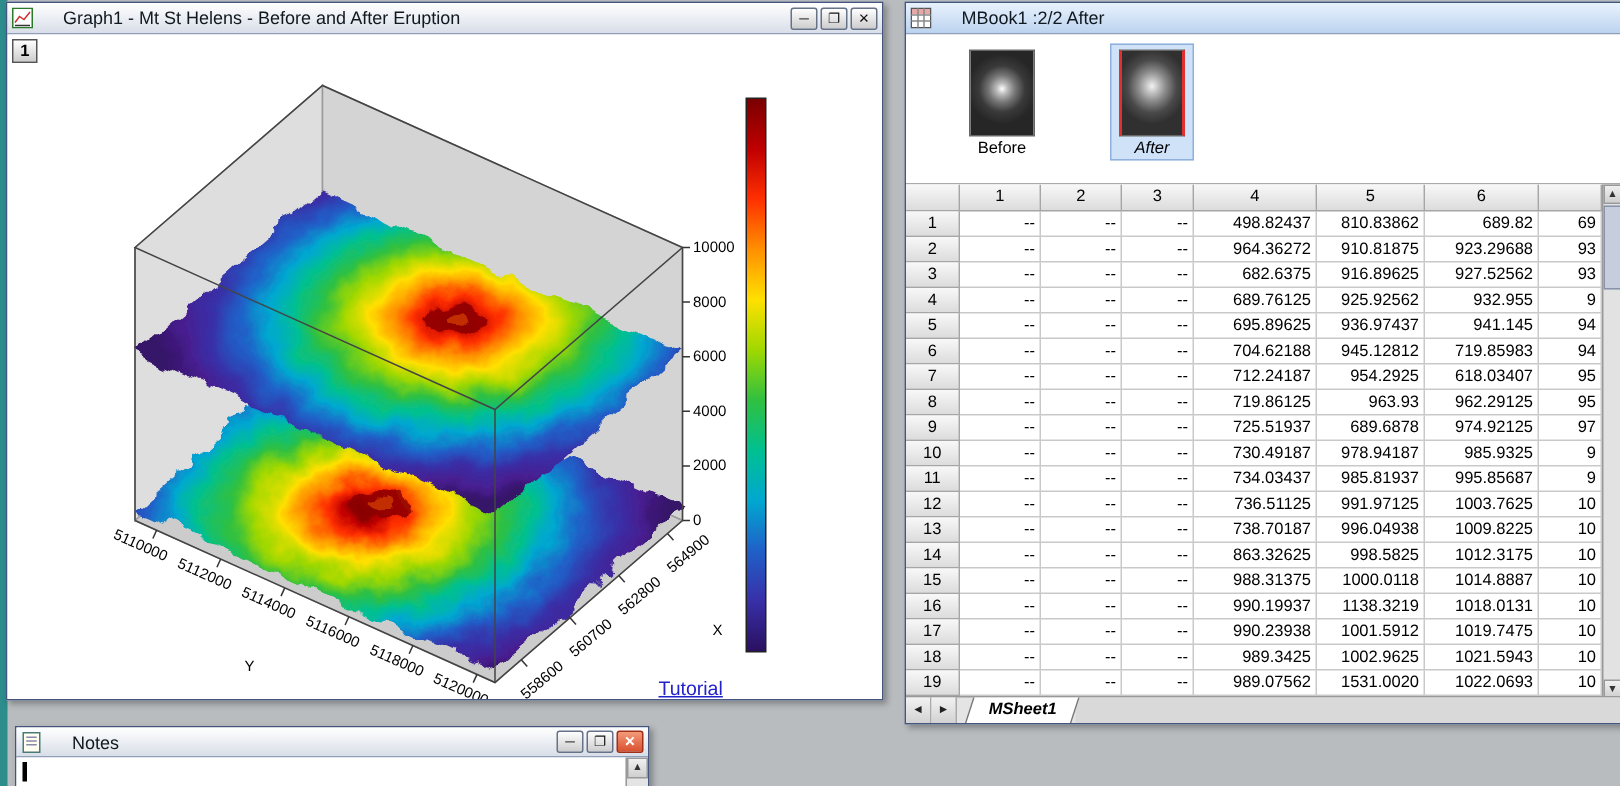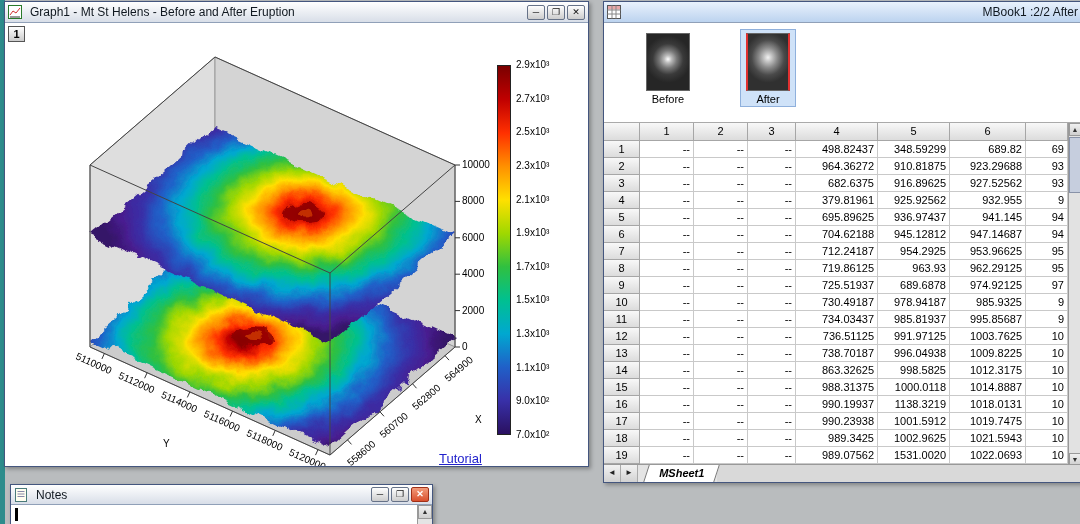--- a/index.html
+++ b/index.html
@@ -1,20 +1,20 @@
 <!DOCTYPE html>
 <html><head>
 <meta charset="utf-8">
 <style>
   *{margin:0;padding:0;box-sizing:border-box;}
   html,body{width:1080px;height:524px;overflow:hidden;background:#b9bcbe;font-family:"Liberation Sans",sans-serif;position:relative;}
   .dock-strip{position:absolute;left:0;top:0;width:5px;height:100%;background:#2d8c8c;}
   .window{position:absolute;border:1px solid #44567e;background:#fff;box-shadow:2px 2px 4px rgba(0,0,0,.3);}
-  .titlebar{height:21px;display:flex;align-items:center;gap:8px;padding:0 3px;background:linear-gradient(#ffffff,#d8dee8);border-bottom:1px solid #90a0b8;font-size:12px;color:#101820;white-space:nowrap;overflow:hidden;}
-  .titlebar.active{background:linear-gradient(#e9f2fd,#bcd3ef);text-align:right;}
+  .titlebar{height:21px;display:flex;align-items:center;gap:20px;padding:0 3px;background:linear-gradient(#ffffff,#d8dee8);border-bottom:1px solid #90a0b8;font-size:12px;color:#101820;white-space:nowrap;overflow:hidden;}
+  .titlebar.active{background:linear-gradient(#e9f2fd,#bcd3ef);}
   .title-text{flex:1;overflow:hidden;text-overflow:ellipsis;}
   .winbtns{display:flex;gap:2px;flex:0 0 auto;}
   .winbtn{width:18px;height:15px;border:1px solid #667288;background:linear-gradient(#fefefe,#cdcdcd);font-size:9px;line-height:13px;text-align:center;color:#111;border-radius:2px;cursor:default;}
   .winbtn.red{background:linear-gradient(#f29a7a,#d9502e);border-color:#a03018;color:#fff;font-weight:bold;}
   .ticon{width:14px;height:14px;flex:0 0 auto;}
 
   
   #graph-win{left:4px;top:1px;width:585px;height:466px;}
   .graph-body{position:relative;width:100%;height:443px;background:#fff;overflow:hidden;}
   .layer-badge{position:absolute;left:3px;top:3px;width:17px;height:16px;border:1px solid #555;background:linear-gradient(#fff,#ccc);font-size:11px;font-weight:bold;text-align:center;line-height:14px;z-index:3;}
@@ -27,21 +27,21 @@
   .tutorial{position:absolute;left:434px;top:428px;font-size:13px;color:#2222cc;text-decoration:underline;cursor:pointer;}
 
   
   #matrix-win{left:603px;top:1px;width:479px;height:482px;}
   .thumb-panel{position:relative;height:100px;background:#fff;border-bottom:1px solid #aaa;}
   .thumb{position:absolute;text-align:center;}
   .thumb .thumb-img{width:44px;height:58px;margin:0 auto;border:1px solid #666;}
   .thumb-label{font-size:11px;margin-top:2px;}
   #thumb-before{left:38px;top:10px;width:52px;}
   #thumb-before .thumb-img{background:radial-gradient(ellipse 55% 42% at 50% 45%, #ffffff 0%, #bbbbbb 16%, #777777 38%, #3a3a3a 66%, #262626 100%);}
-  #thumb-after{left:136px;top:6px;width:56px;background:#cfe2f8;border:1px solid #8fb0dc;padding:3px 3px 1px 3px;}
+  #thumb-after{left:136px;top:6px;width:56px;background:#cfe2f8;border:1px solid #8fb0dc;padding:3px 3px 1px 3px;font-style:italic;}
   #thumb-after .thumb-img{background:radial-gradient(ellipse 58% 45% at 50% 42%, #f2f2f2 0%, #c2c2c2 18%, #8a8a8a 40%, #4a4a4a 70%, #303030 100%);border-left:2px solid #e03030;border-right:2px solid #e03030;}
 
   .mtable{position:absolute;left:0;top:121px;right:13px;bottom:18px;overflow:hidden;background:#fff;font-size:11px;}
   .mrow{display:flex;height:17px;}
   .mrow.header{height:18px;}
   .mcell{flex:0 0 auto;border-right:1px solid #c9c9c9;border-bottom:1px solid #c9c9c9;overflow:hidden;white-space:nowrap;}
   .mhead{background:linear-gradient(#f8f8f8,#dcdcdc);border-right:1px solid #a6a6a6;border-bottom:1px solid #a6a6a6;text-align:center;line-height:16px;}
   .mdata{text-align:right;padding-right:3px;line-height:16px;}
   .mrow>*:nth-child(1){width:36px;}
   .mrow>*:nth-child(2){width:54px;}
@@ -198,34 +198,20 @@
           <line x1="270.28" y1="407.376" x2="267.78" y2="412.876" stroke="#333"></line>
           <text x="258.28" y="420.376" text-anchor="middle" transform="rotate(24 258.28 420.376)">5118000</text>
           <line x1="313" y1="426.6" x2="310.5" y2="432.1" stroke="#333"></line>
           <text x="301" y="439.6" text-anchor="middle" transform="rotate(24 301 439.6)">5120000</text>
         </g>
       <text class="axis-title" x="470" y="400">X</text>
       <text class="axis-title" x="158" y="424">Y</text>
     </svg>
 
     <div class="colorbar" style="background: linear-gradient(rgb(122, 0, 0), rgb(192, 0, 0), rgb(255, 48, 0), rgb(255, 144, 0), rgb(255, 224, 0), rgb(160, 216, 0), rgb(48, 192, 64), rgb(0, 192, 144), rgb(0, 168, 208), rgb(32, 96, 200), rgb(56, 48, 168), rgb(42, 16, 96));"></div>
-    <div class="cb-labels">
-        <div class="cb-label">2.9x10³</div>
-        <div class="cb-label">2.7x10³</div>
-        <div class="cb-label">2.5x10³</div>
-        <div class="cb-label">2.3x10³</div>
-        <div class="cb-label">2.1x10³</div>
-        <div class="cb-label">1.9x10³</div>
-        <div class="cb-label">1.7x10³</div>
-        <div class="cb-label">1.5x10³</div>
-        <div class="cb-label">1.3x10³</div>
-        <div class="cb-label">1.1x10³</div>
-        <div class="cb-label">9.0x10²</div>
-        <div class="cb-label">7.0x10²</div>
-      </div>
     <div class="tutorial">Tutorial</div>
   </div>
 </div>
 
 <div class="window" id="matrix-win">
   <div class="titlebar active">
     <svg class="ticon" viewBox="0 0 14 14">
         <rect x="0.5" y="0.5" width="13" height="13" fill="#fff" stroke="#555"></rect>
         <rect x="1" y="1" width="12" height="3.5" fill="#e8a8a8"></rect>
         <line x1="0.5" y1="5" x2="13.5" y2="5" stroke="#888"></line>
@@ -258,21 +244,21 @@
         <div class="mcell mhead">6</div>
         <div class="mcell mhead"></div>
       </div>
     <div>
         <div class="mrow">
           <div class="mcell mhead">1</div>
           <div class="mcell mdata">--</div>
           <div class="mcell mdata">--</div>
           <div class="mcell mdata">--</div>
           <div class="mcell mdata">498.82437</div>
-          <div class="mcell mdata">348.59299</div>
+          <div class="mcell mdata">810.83862</div>
           <div class="mcell mdata">689.82</div>
           <div class="mcell mdata">69</div>
         </div>
         <div class="mrow">
           <div class="mcell mhead">2</div>
           <div class="mcell mdata">--</div>
           <div class="mcell mdata">--</div>
           <div class="mcell mdata">--</div>
           <div class="mcell mdata">964.36272</div>
           <div class="mcell mdata">910.81875</div>
@@ -287,21 +273,21 @@
           <div class="mcell mdata">682.6375</div>
           <div class="mcell mdata">916.89625</div>
           <div class="mcell mdata">927.52562</div>
           <div class="mcell mdata">93</div>
         </div>
         <div class="mrow">
           <div class="mcell mhead">4</div>
           <div class="mcell mdata">--</div>
           <div class="mcell mdata">--</div>
           <div class="mcell mdata">--</div>
-          <div class="mcell mdata">379.81961</div>
+          <div class="mcell mdata">689.76125</div>
           <div class="mcell mdata">925.92562</div>
           <div class="mcell mdata">932.955</div>
           <div class="mcell mdata">9</div>
         </div>
         <div class="mrow">
           <div class="mcell mhead">5</div>
           <div class="mcell mdata">--</div>
           <div class="mcell mdata">--</div>
           <div class="mcell mdata">--</div>
           <div class="mcell mdata">695.89625</div>
@@ -309,31 +295,31 @@
           <div class="mcell mdata">941.145</div>
           <div class="mcell mdata">94</div>
         </div>
         <div class="mrow">
           <div class="mcell mhead">6</div>
           <div class="mcell mdata">--</div>
           <div class="mcell mdata">--</div>
           <div class="mcell mdata">--</div>
           <div class="mcell mdata">704.62188</div>
           <div class="mcell mdata">945.12812</div>
-          <div class="mcell mdata">947.14687</div>
+          <div class="mcell mdata">719.85983</div>
           <div class="mcell mdata">94</div>
         </div>
         <div class="mrow">
           <div class="mcell mhead">7</div>
           <div class="mcell mdata">--</div>
           <div class="mcell mdata">--</div>
           <div class="mcell mdata">--</div>
           <div class="mcell mdata">712.24187</div>
           <div class="mcell mdata">954.2925</div>
-          <div class="mcell mdata">953.96625</div>
+          <div class="mcell mdata">618.03407</div>
           <div class="mcell mdata">95</div>
         </div>
         <div class="mrow">
           <div class="mcell mhead">8</div>
           <div class="mcell mdata">--</div>
           <div class="mcell mdata">--</div>
           <div class="mcell mdata">--</div>
           <div class="mcell mdata">719.86125</div>
           <div class="mcell mdata">963.93</div>
           <div class="mcell mdata">962.29125</div>

